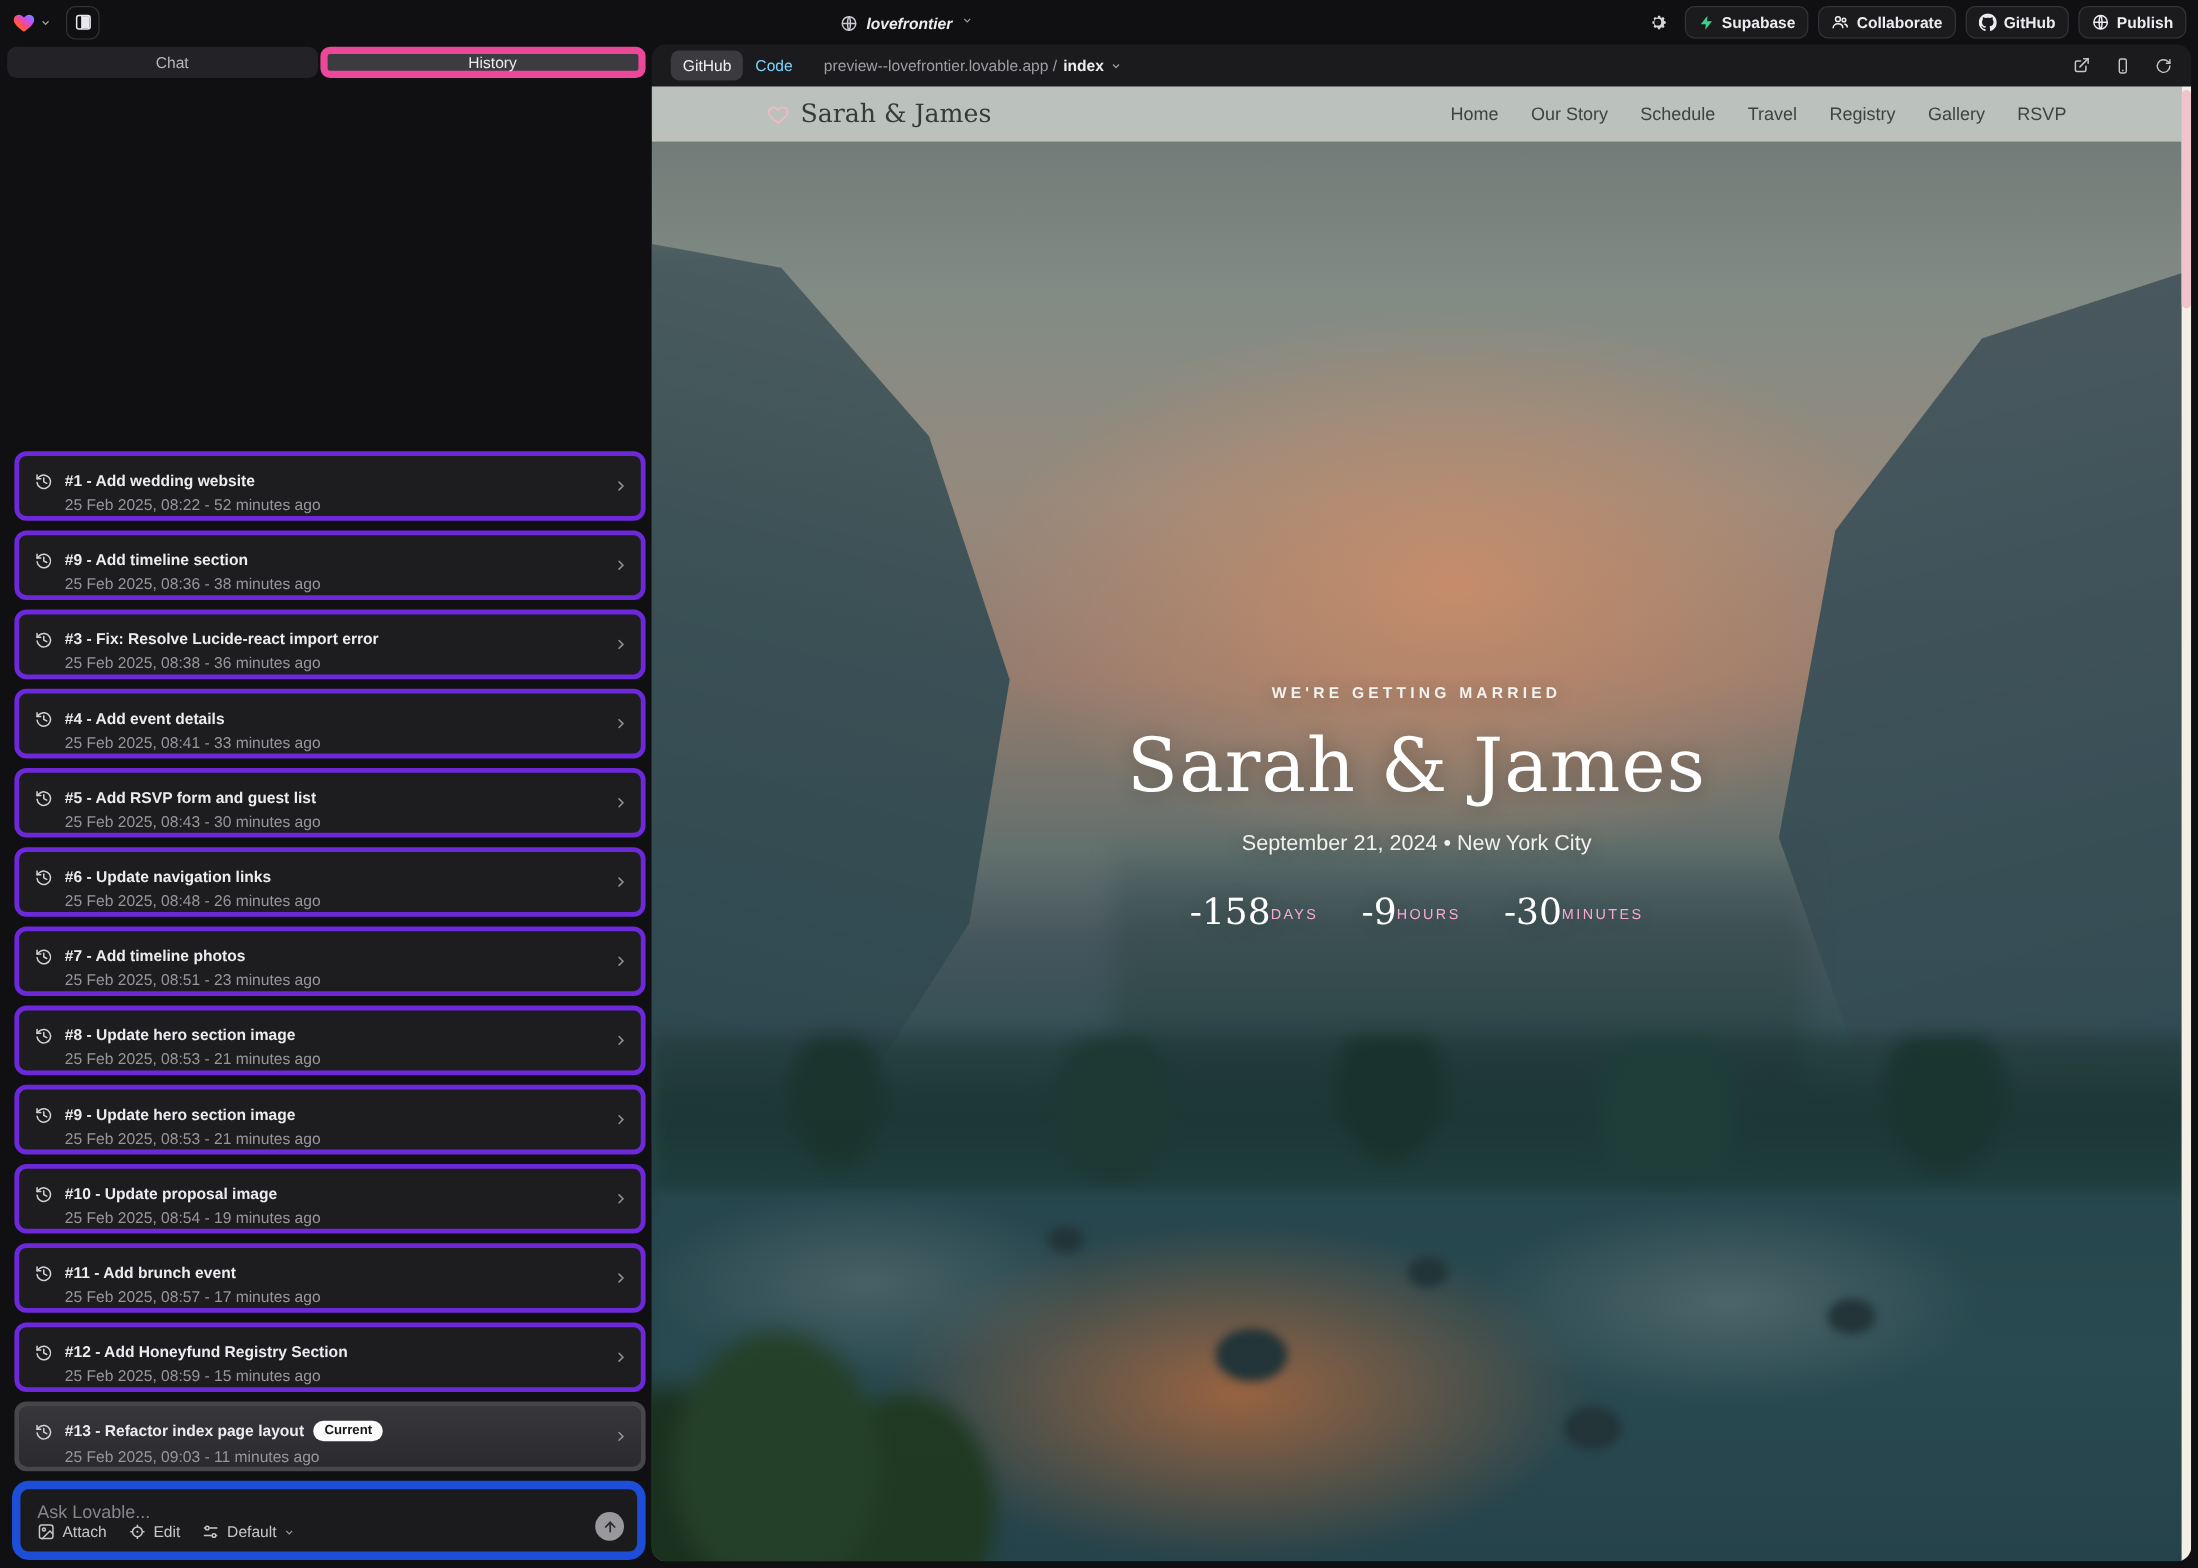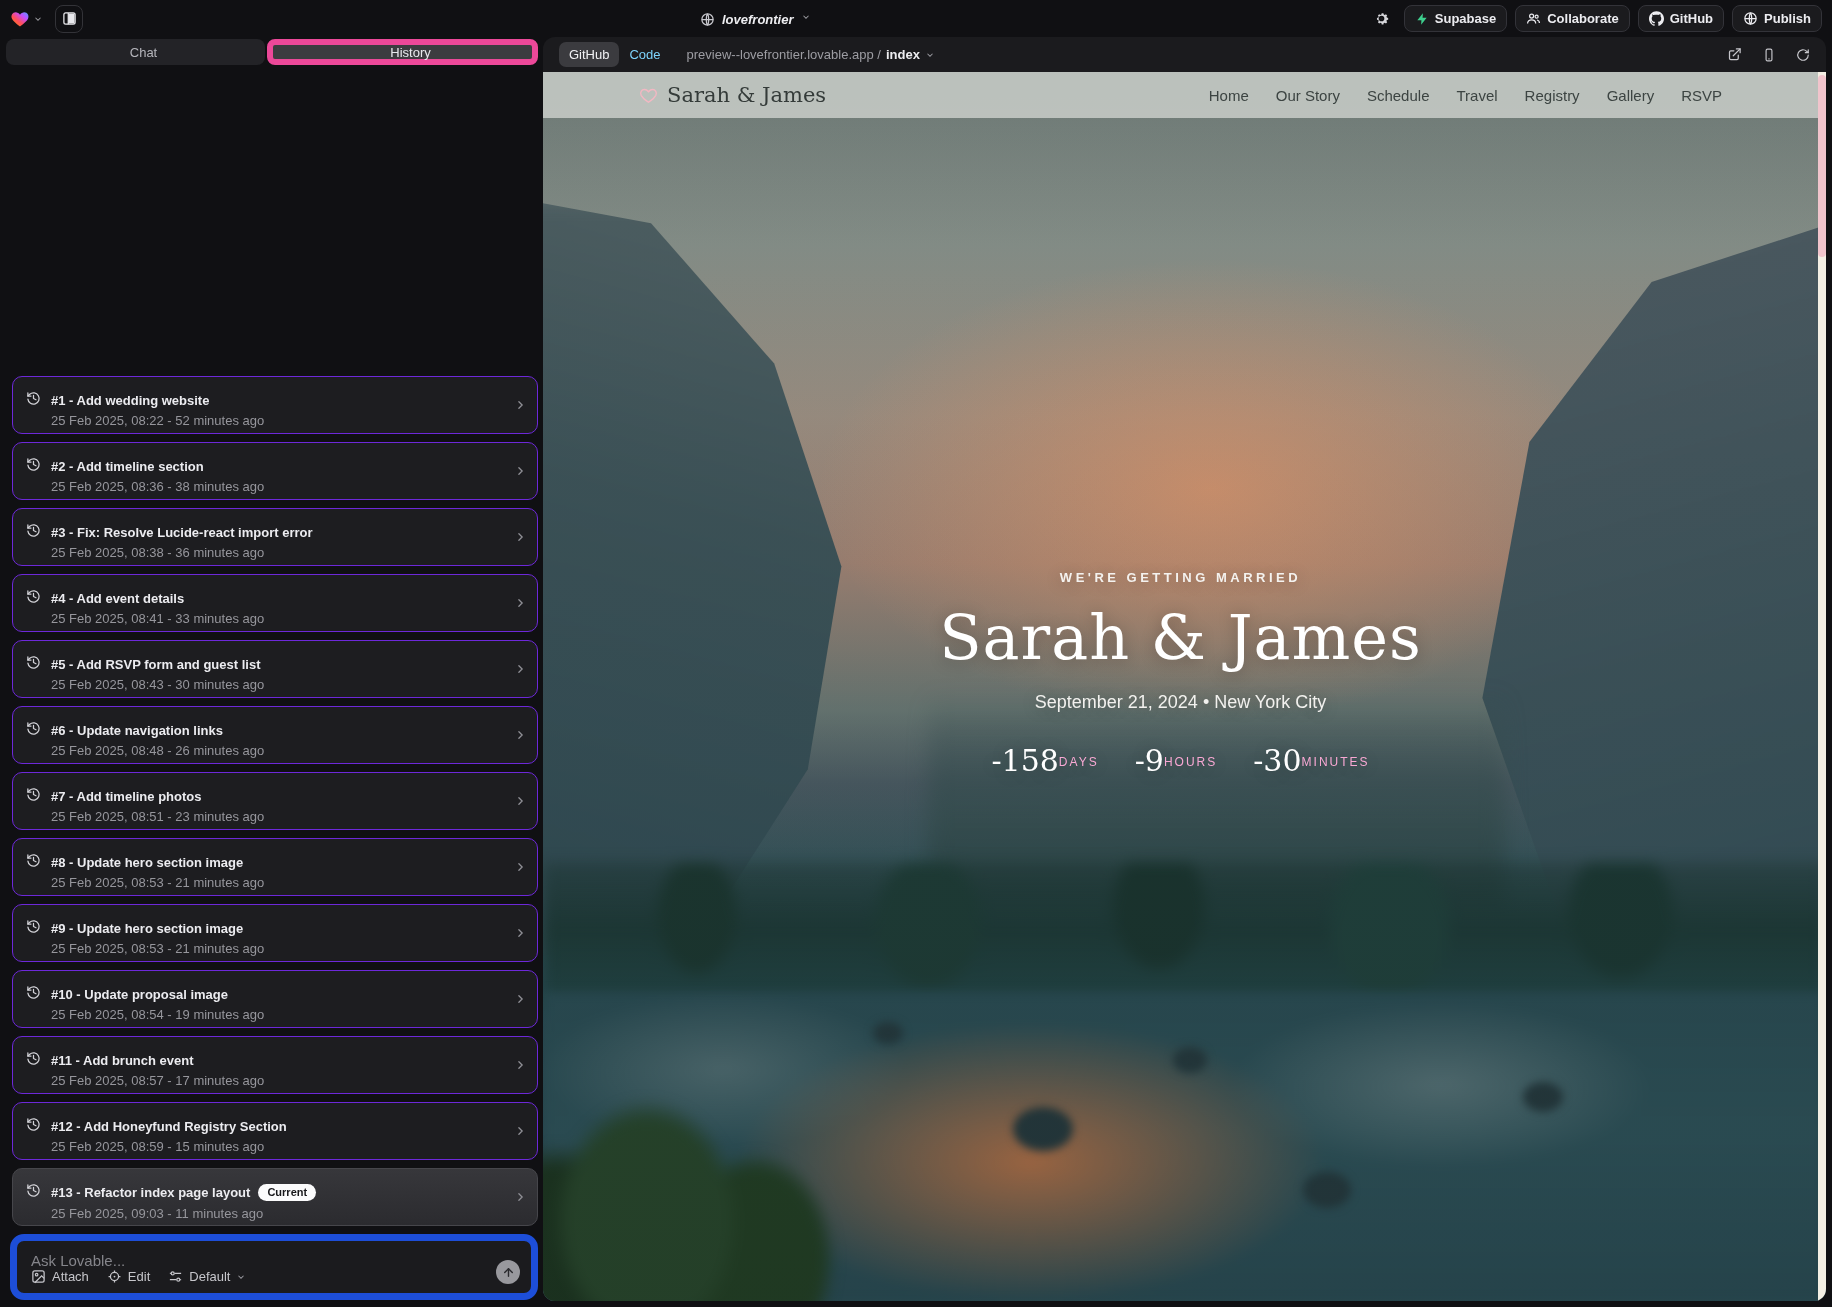--- a/index.html
+++ b/index.html
@@ -30,21 +30,21 @@
   
   .sidebar { position:absolute; left:6px; top:39px; width:532px; height:1262px;
     display:flex; flex-direction:column; }
   .side-tabs { height:26px; display:flex; gap:2px; flex:none; }
   .side-tab { flex:1; display:flex; align-items:center; justify-content:center;
     font-size:13px; border-radius:8px; color:#b6b6bc; background:#232327;padding-left:16px; }
   .side-tab.active { background:#3c3c40; border:6px solid #ec4899; color:#e9e9ee; }
 
   .history-list { flex:1; display:flex; flex-direction:column; justify-content:flex-end;
     gap:8px; padding:8px 0 0 6px; }
-  .history-item { flex:none; height:58px; background:#1d1d20; border:1px solid #6d28d9;
+  .history-item { flex:none; height:58px; background:#1d1d20; border:4px solid #6d28d9;
     border-radius:10px; display:flex; align-items:center; padding:0 14px 0 13px; position:relative; }
   .history-item.current { background:linear-gradient(180deg,#37373b 0%,#2b2b2f 100%); border-color:#46464b; }
   .hist-ic { color:#d2d2d7; flex:none; margin-right:10px; align-self:flex-start; margin-top:14px; }
   .hist-body { display:flex; flex-direction:column; gap:5px; padding-top:11px; }
   .hist-title-row { display:flex; align-items:center; gap:8px; }
   .hist-title { font-size:13px; color:#ececf0; font-weight:600; }
   .hist-time { font-size:13px; color:#96969c; }
   .current-badge { font-size:11px; font-weight:700; color:#17171a; background:#fbfbfc;
     border-radius:999px; padding:3px 9px; line-height:1; }
   .hist-chevron { position:absolute; right:10px; top:50%; transform:translateY(-50%); color:#8f8f95; }
@@ -272,21 +272,21 @@
       <div class="history-item">
       <span class="hist-ic">
         <svg width="15" height="15" viewBox="0 0 24 24" fill="none" stroke="currentColor" stroke-width="2" stroke-linecap="round" stroke-linejoin="round">
             <path d="M3 3v5h5"></path>
             <path d="M3.05 13A9 9 0 1 0 6 5.3L3 8"></path>
             <path d="M12 7v5l4 2"></path>
           </svg>
       </span>
       <div class="hist-body">
         <div class="hist-title-row">
-          <span class="hist-title">#2 - Add timeline section</span>
+          <span class="hist-title">#9 - Add timeline section</span>
 
         </div>
         <span class="hist-time">25 Feb 2025, 08:36 - 38 minutes ago</span>
       </div>
       <span class="hist-chevron">
         <svg width="13" height="13" viewBox="0 0 24 24" fill="none" stroke="currentColor" stroke-width="2.4" stroke-linecap="round">
             <polyline points="9 6 15 12 9 18"></polyline>
           </svg>
       </span>
     </div>

